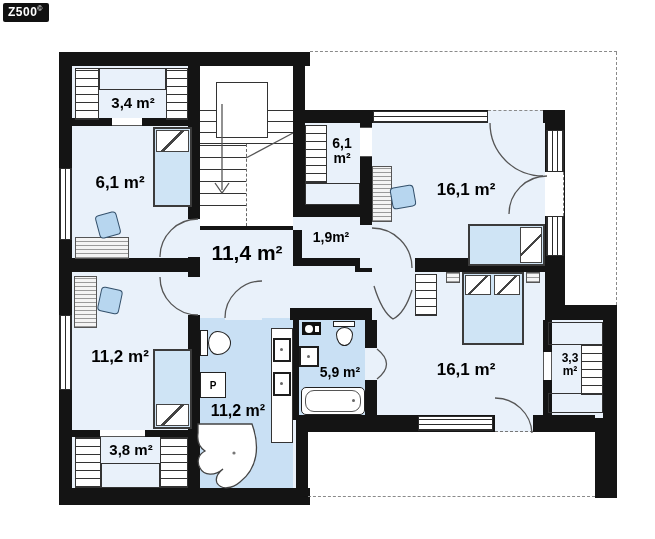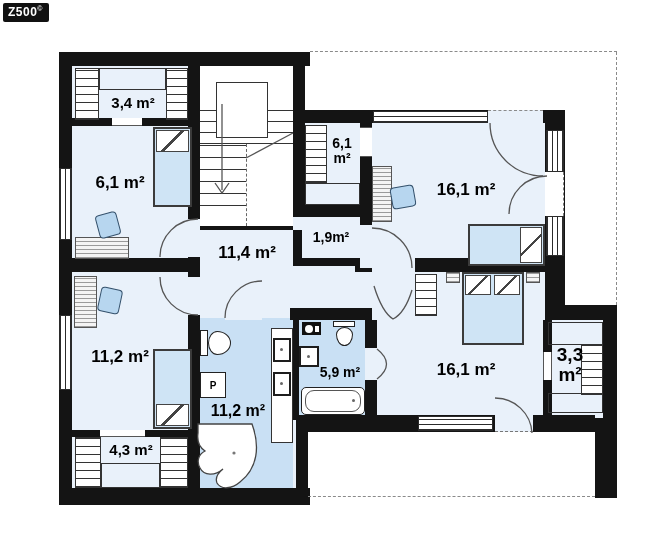--- a/index.html
+++ b/index.html
@@ -174,28 +174,28 @@
     </g>
   </svg>
 
   <div class="lbl" style="left:133px;top:102px;font-size:15px;">3,4 m²</div>
   <div class="lbl" style="left:120px;top:183px;font-size:17px;">6,1 m²</div>
   <div class="lbl lbl2" style="left:342px;top:151px;font-size:14px;">
     <span style="position:static;display:block;">6,1</span>
     <span style="position:static;display:block;">m²</span>
   </div>
   <div class="lbl" style="left:466px;top:190px;font-size:17px;">16,1 m²</div>
-  <div class="lbl" style="left:247px;top:253px;font-size:17px;">11,4 m²</div>
+  <div class="lbl" style="left:247px;top:253px;font-size:21px;">11,4 m²</div>
   <div class="lbl" style="left:331px;top:237px;font-size:14px;">1,9m²</div>
   <div class="lbl" style="left:120px;top:357px;font-size:17px;">11,2 m²</div>
   <div class="lbl" style="left:238px;top:411px;font-size:16px;">11,2 m²</div>
   <div class="lbl" style="left:340px;top:372px;font-size:14px;">5,9 m²</div>
   <div class="lbl" style="left:466px;top:370px;font-size:17px;">16,1 m²</div>
-  <div class="lbl lbl2" style="left:570px;top:365px;font-size:19px;">
+  <div class="lbl lbl2" style="left:570px;top:365px;font-size:12px;">
     <span style="position:static;display:block;">3,3</span>
     <span style="position:static;display:block;">m²</span>
   </div>
-  <div class="lbl" style="left:131px;top:449px;font-size:15px;">4,3 m²</div>
+  <div class="lbl" style="left:131px;top:449px;font-size:15px;">3,8 m²</div>
 
   <div id="logo">
     <span style="position:static;">Z500</span><sup style="position:static;">©</sup>
   </div>
 </div>
 
 </body></html>

